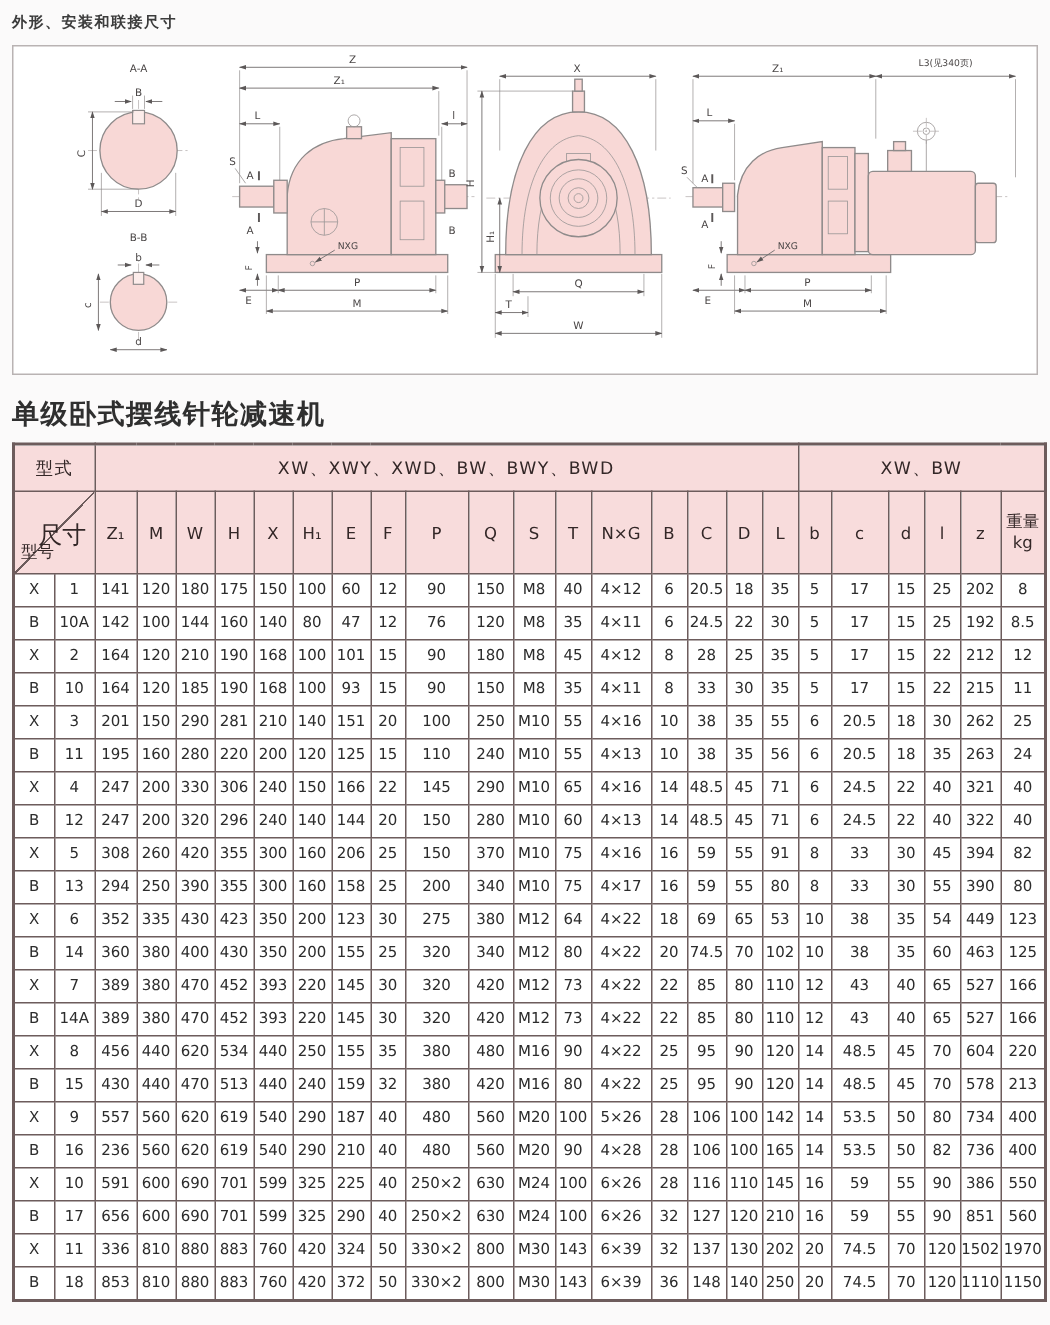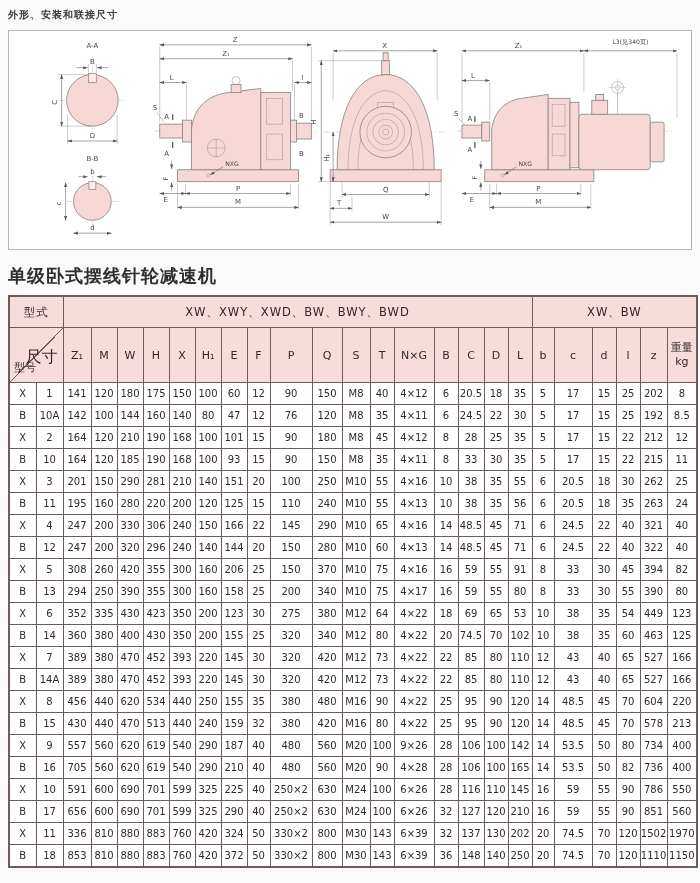--- a/index.html
+++ b/index.html
@@ -771,36 +771,36 @@
           <td>620</td>
           <td>619</td>
           <td>540</td>
           <td>290</td>
           <td>187</td>
           <td>40</td>
           <td>480</td>
           <td>560</td>
           <td>M20</td>
           <td>100</td>
-          <td>9×26</td>
+          <td>5×26</td>
           <td>28</td>
           <td>106</td>
           <td>100</td>
           <td>142</td>
           <td>14</td>
           <td>53.5</td>
           <td>50</td>
           <td>80</td>
           <td>734</td>
           <td>400</td>
         </tr>
         <tr>
           <td>B</td>
           <td>16</td>
-          <td>705</td>
+          <td>236</td>
           <td>560</td>
           <td>620</td>
           <td>619</td>
           <td>540</td>
           <td>290</td>
           <td>210</td>
           <td>40</td>
           <td>480</td>
           <td>560</td>
           <td>M20</td>
@@ -834,21 +834,21 @@
           <td>100</td>
           <td>6×26</td>
           <td>28</td>
           <td>116</td>
           <td>110</td>
           <td>145</td>
           <td>16</td>
           <td>59</td>
           <td>55</td>
           <td>90</td>
-          <td>786</td>
+          <td>386</td>
           <td>550</td>
         </tr>
         <tr>
           <td>B</td>
           <td>17</td>
           <td>656</td>
           <td>600</td>
           <td>690</td>
           <td>701</td>
           <td>599</td>

